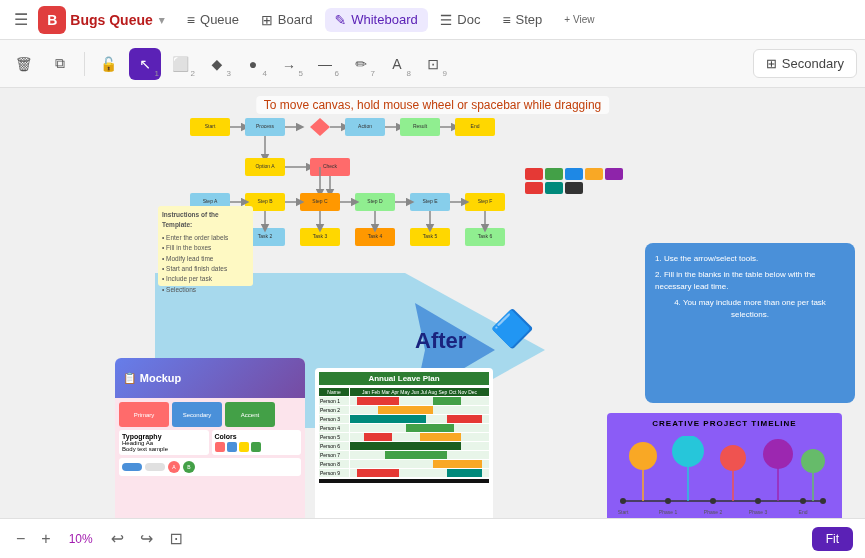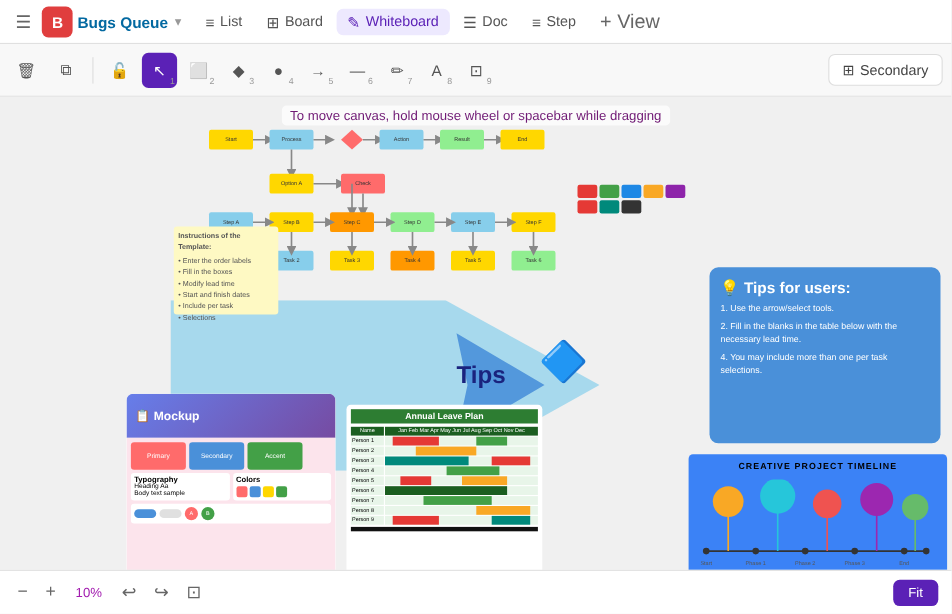--- a/index.html
+++ b/index.html
@@ -11,32 +11,32 @@
       background: #fff; border-bottom: 1px solid #e0e0e0;
       padding: 0 8px; gap: 4px;
     }
     #topbar .nav-toggle { color: #666; font-size: 16px; cursor: pointer; padding: 4px 6px; }
     #topbar .project-icon {
       width: 28px; height: 28px; background: #e03e3e; border-radius: 6px;
       display: flex; align-items: center; justify-content: center;
       color: #fff; font-weight: bold; font-size: 14px; flex-shrink: 0;
     }
     #topbar .project-name {
-      font-weight: 600; font-size: 14px; color: #0369a1; margin-right: 2px;
+      font-weight: 600; font-size: 14px; color: #b91c1c; margin-right: 2px;
     }
     #topbar .chevron { color: #999; font-size: 12px; margin-right: 8px; }
     #topbar .nav-tabs { display: flex; align-items: center; gap: 2px; }
     #topbar .nav-tab {
       display: flex; align-items: center; gap: 5px; padding: 4px 10px;
       border-radius: 6px; font-size: 13px; color: #555; cursor: pointer;
       text-decoration: none;
     }
     #topbar .nav-tab.active { background: #ede9fe; color: #5b21b6; font-weight: 500; }
     #topbar .nav-tab .tab-icon { font-size: 14px; }
-    #topbar .add-view { display: flex; align-items: flex-start; gap: 3px; font-size: 18px; color: #666; cursor: pointer; padding: 4px 8px; }
+    #topbar .add-view { display: flex; align-items: flex-start; gap: 3px; font-size: 10px; color: #666; cursor: pointer; padding: 4px 8px; }
 
     
     #toolbar {
       display: flex; align-items: center; height: 48px;
       background: #f8f8f8; border-bottom: 1px solid #e0e0e0;
       padding: 0 8px; gap: 6px;
     }
     #toolbar .tool-group { display: flex; align-items: center; gap: 4px; }
     #toolbar .tool-btn {
       width: 32px; height: 32px; display: flex; align-items: center; justify-content: center;
@@ -58,21 +58,21 @@
 
     
     #canvas-area {
       position: relative; width: 865px; height: 470px;
       background: #f0f0f0; overflow: hidden;
     }
 
     
     #hint {
       position: absolute; top: 8px; left: 50%; transform: translateX(-50%);
-      font-size: 12px; color: #701a75; white-space: nowrap;
+      font-size: 12px; color: #c2410c; white-space: nowrap;
       background: rgba(255,255,255,0.7); padding: 2px 8px; border-radius: 4px;
     }
 
     
     .wb-item { position: absolute; }
 
     
     #flowchart {
       top: 20px; left: 180px; width: 340px; height: 170px;
     }
@@ -129,21 +129,21 @@
     <span>☰</span>
   </div>
   <div class="project-icon">
     <span>B</span>
   </div>
   <span class="project-name">Bugs Queue</span>
   <span class="chevron">▾</span>
   <div class="nav-tabs">
     <div class="nav-tab">
       <span class="tab-icon">≡</span>
-      <span>List</span>
+      <span>Queue</span>
     </div>
     <div class="nav-tab">
       <span class="tab-icon">⊞</span>
       <span>Board</span>
     </div>
     <div class="nav-tab active">
       <span class="tab-icon">✎</span>
       <span>Whiteboard</span>
     </div>
     <div class="nav-tab">
@@ -315,35 +315,34 @@
     <div style="width:18px;height:12px;background:#333;border-radius:2px;"></div>
   </div>
 
   <div class="wb-item" style="top:185px; left:155px; width:390px; height:155px;">
     <svg width="390" height="155" viewBox="0 0 390 155">
       <polygon points="0,0 250,0 390,77 250,155 0,155" fill="#87ceeb" opacity="0.7"></polygon>
 
       <polygon points="260,30 340,77 260,124 270,77" fill="#4a90d9" opacity="0.9"></polygon>
     </svg>
     
-    <div style="position:absolute; top:55px; left:260px; font-size:22px; font-weight:bold; color:#1a237e;">Tips</div>
+    <div style="position:absolute; top:55px; left:260px; font-size:22px; font-weight:bold; color:#1a237e;">After</div>
     
     <div style="position:absolute; top:105px; left:95px; font-size:9px; color:#1a237e; text-align:center;">
       <div style="font-size:18px;">📦</div>
       Start here
     </div>
     
     <div style="position:absolute; top:35px; right:10px; font-size:36px;">🔷</div>
   </div>
 
   <div class="wb-item" id="tips-box">
-    <h3>💡 Tips for users:</h3>
     <p style="font-size:8px;">1. Use the arrow/select tools.</p>
     <p style="font-size:8px;">2. Fill in the blanks in the table below with the necessary lead time.</p>
-    <p style="font-size:8px;">4. You may include more than one per task selections.</p>
+    <p style="font-size:8px;text-align:center;">4. You may include more than one per task selections.</p>
   </div>
 
   <div class="wb-item" id="brand-showcase">
     <div class="bs-header">
       <span class="bs-logo-text">📋 Mockup</span>
     </div>
     <div class="bs-body">
 
       <div style="display:flex; gap:3px; margin-bottom:3px;">
         <div style="width:50px; height:25px; background:#ff6b6b; border-radius:3px; font-size:6px; color:#fff; display:flex; align-items:center; justify-content:center;">Primary</div>
@@ -443,21 +442,21 @@
         <div style="flex:1; height:8px; background:#e8f5e9; position:relative;">
           <div style="position:absolute; left:5%; width:30%; height:100%; background:#e53935;"></div>
           <div style="position:absolute; left:70%; width:25%; height:100%; background:#00897b;"></div>
         </div>
       </div>
 
       <div style="width:100%; height:4px; background:#111; margin-top:2px;"></div>
     </div>
   </div>
 
-  <div class="wb-item" id="creative-timeline" style="top:325px; right:4px; width:235px; height:130px; background:#3b82f6; border-radius:4px; padding:6px;">
+  <div class="wb-item" id="creative-timeline" style="top:325px; right:23px; width:235px; height:130px; background:#8b5cf6; border-radius:4px; padding:6px;">
     <div style="font-size:8px; font-weight:bold; text-align:center; letter-spacing:1px; margin-bottom:8px;">CREATIVE PROJECT TIMELINE</div>
     <svg width="220" height="90" viewBox="0 0 220 90">
 
       <line x1="10" y1="65" x2="210" y2="65" stroke="#333" stroke-width="1.5"></line>
 
       <circle cx="10" cy="65" r="3" fill="#333"></circle>
       <circle cx="55" cy="65" r="3" fill="#333"></circle>
       <circle cx="100" cy="65" r="3" fill="#333"></circle>
       <circle cx="145" cy="65" r="3" fill="#333"></circle>
       <circle cx="190" cy="65" r="3" fill="#333"></circle>

